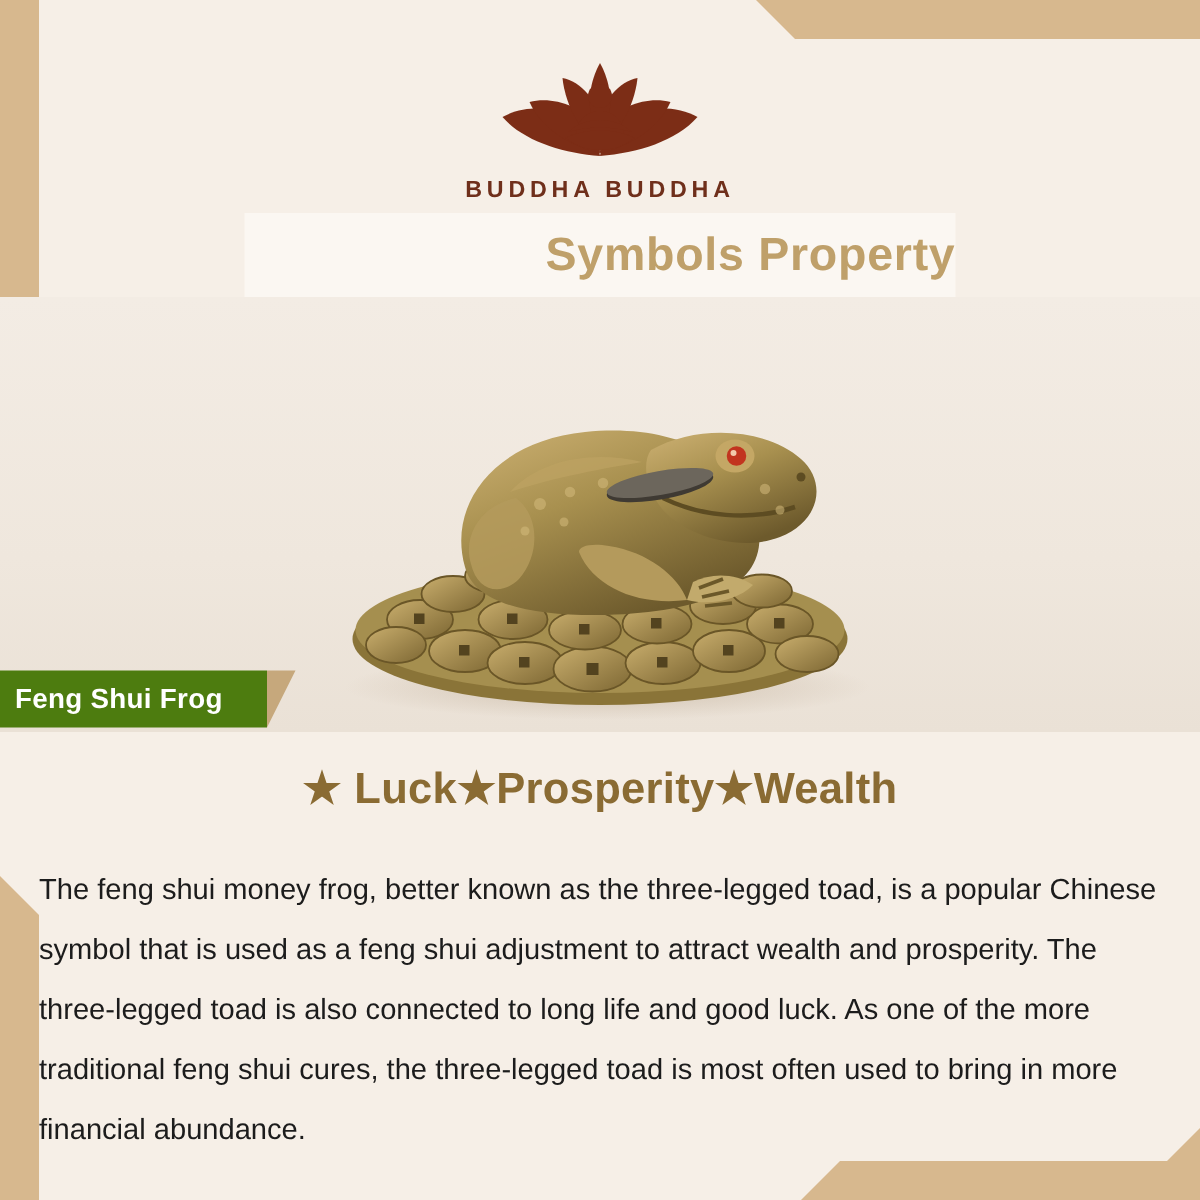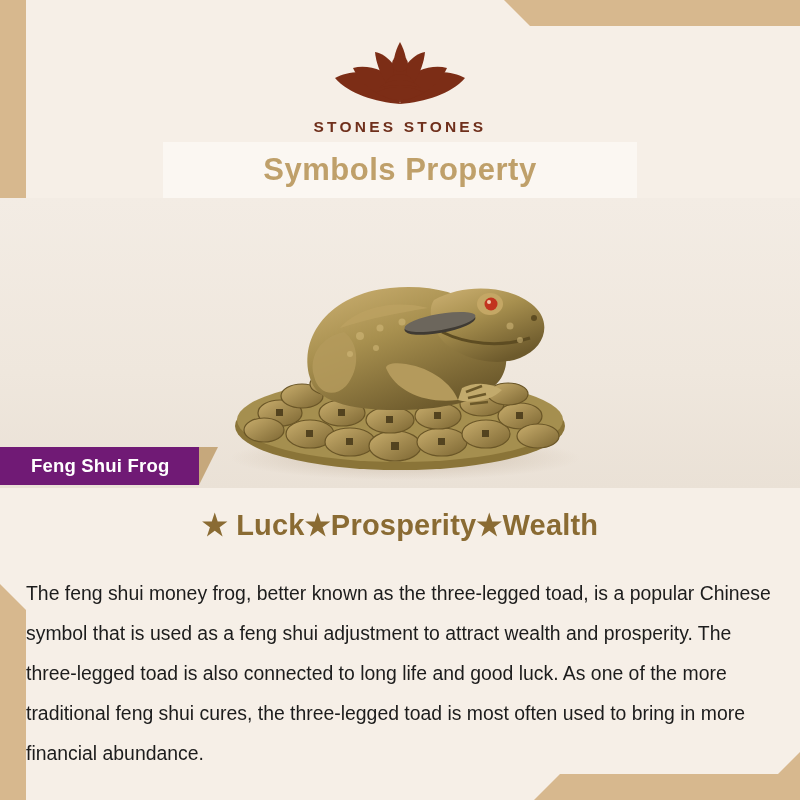--- a/index.html
+++ b/index.html
@@ -117,21 +117,21 @@
   
   .title-bar {
     position: absolute;
     top: 142px;
     left: 163px;
     width: 474px;
     height: 56px;
     background: #fbf7f2;
     display: flex;
     align-items: center;
-    justify-content: center;
+    justify-content: flex-end;
   }
   .title-text {
     font-size: 31px;
     font-weight: bold;
     color: #bfa06a;
     letter-spacing: 0.5px;
   }
 
   
   .hero {
@@ -149,24 +149,24 @@
     top: 10px;
     transform: translateX(-50%);
   }
 
   
   .tag {
     position: absolute;
     left: 0;
     top: 447px;
     height: 38px;
-    background: #701a75;
+    background: #4d7c0f;
     display: flex;
     align-items: center;
-    padding: 0 30px 0 31px;
+    padding: 0 30px 0 10px;
     z-index: 5;
   }
   .tag:after {
     content: "";
     position: absolute;
     right: -19px;
     top: 0;
     width: 0; height: 0;
     border-top: 38px solid #c6a87c;
     border-right: 19px solid transparent;
@@ -235,21 +235,21 @@
         </g>
         <g fill="#7c2d16">
 
           <circle cx="85" cy="40" r="8"></circle>
           <path d="M85 50 C94 50 101 57 101 66 L69 66 C69 57 76 50 85 50 Z"></path>
           <path d="M64 64 C70 58 78 56 85 56 C92 56 100 58 106 64 C100 62 92 61 85 61 C78 61 70 62 64 64 Z"></path>
           <path d="M62 68 C70 64 78 63 85 63 C92 63 100 64 108 68 C100 74 92 76 85 76 C78 76 70 74 62 68 Z"></path>
         </g>
       </svg>
     </span>
-    <div class="brand-name">STONES STONES</div>
+    <div class="brand-name">BUDDHA BUDDHA</div>
   </div>
 
   <div class="title-bar">
     <div class="title-text">Symbols Property</div>
   </div>
 
   <div class="hero">
     <div class="hero-figure">
       <svg width="420" height="275" viewBox="0 0 420 275" xmlns="http://www.w3.org/2000/svg">
         <defs>

